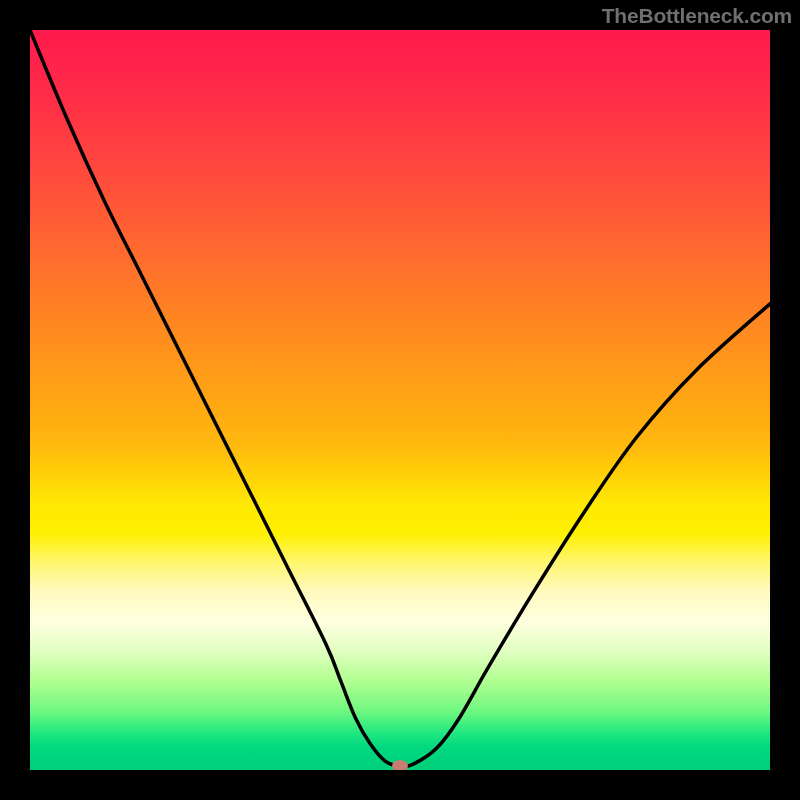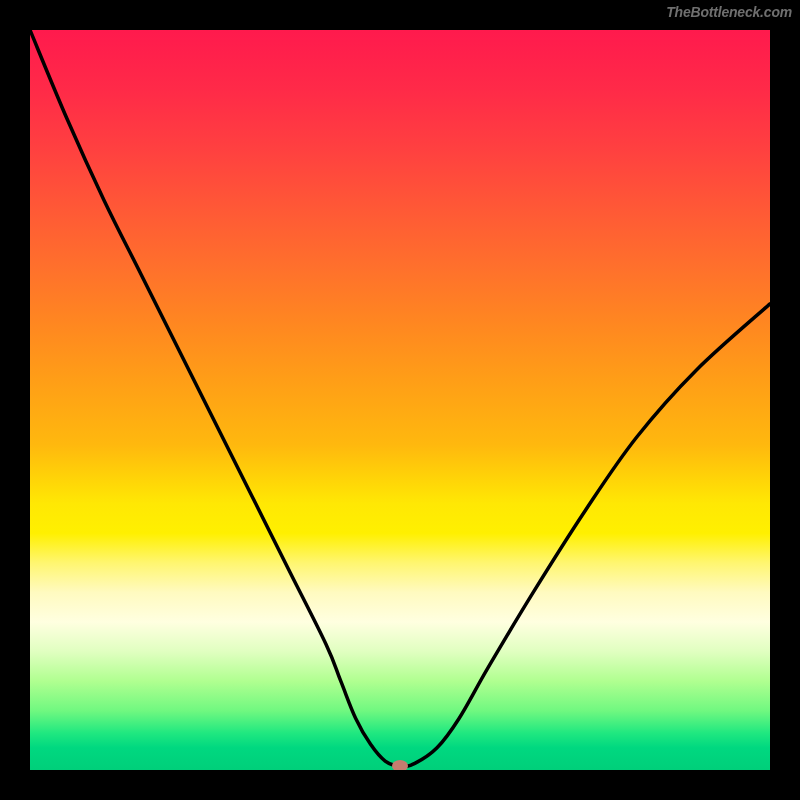--- a/index.html
+++ b/index.html
@@ -71,25 +71,24 @@
     border-radius: 50%;
     background: #c77d6f;
     transform: translate(-50%, -50%);
   }
   .watermark {
     position: absolute;
     top: 4px;
     right: 8px;
     color: #6f6f6f;
     font-family: Arial, Helvetica, sans-serif;
-    font-size: 14px;
+    font-size: 21px;
     font-weight: 600;
     letter-spacing: -0.2px;
     user-select: none;
-    font-style: italic;
   }
 </style>
 </head>
 <body>
 
 <div class="frame">
 
   <div class="watermark">TheBottleneck.com</div>
 
   <div class="plot-area">

